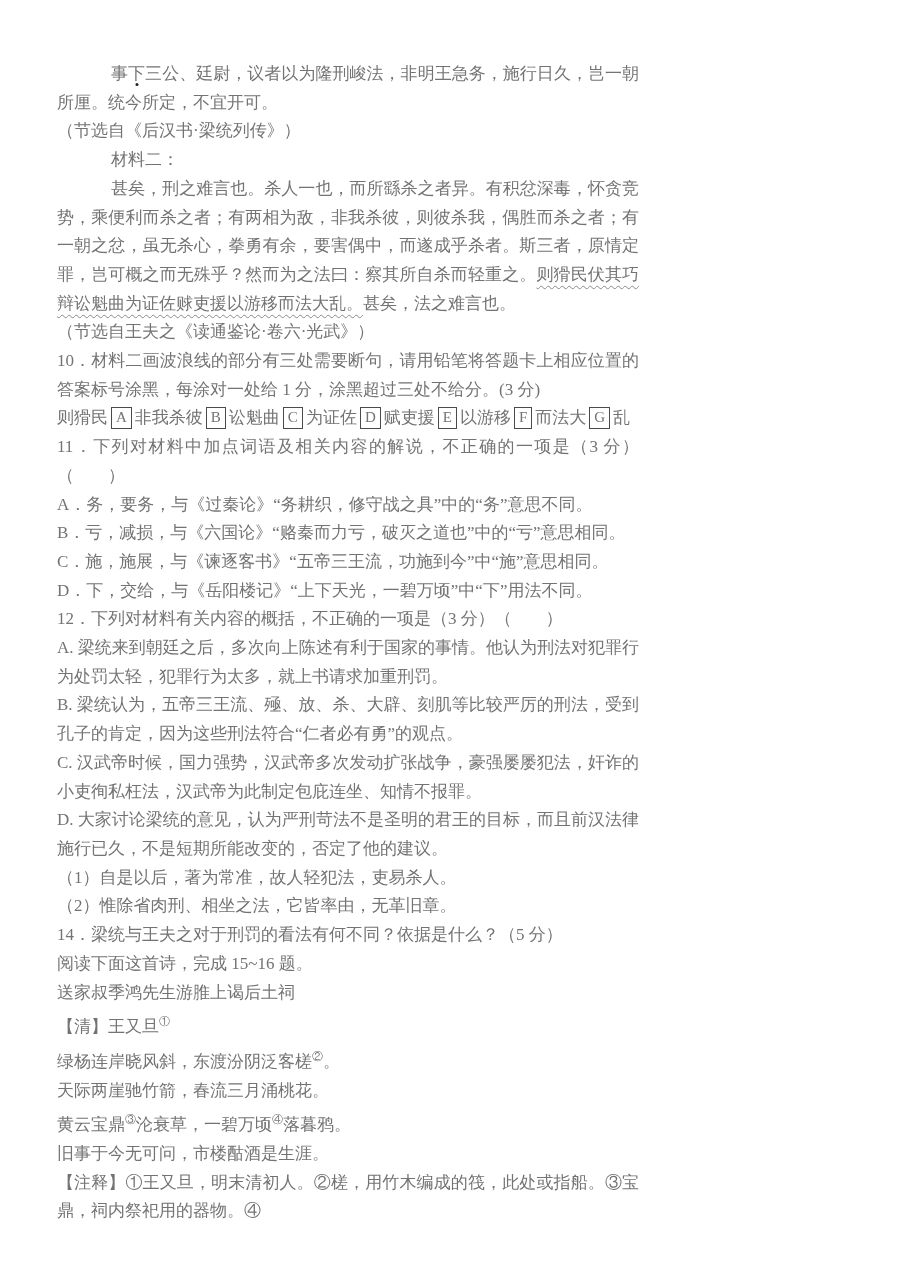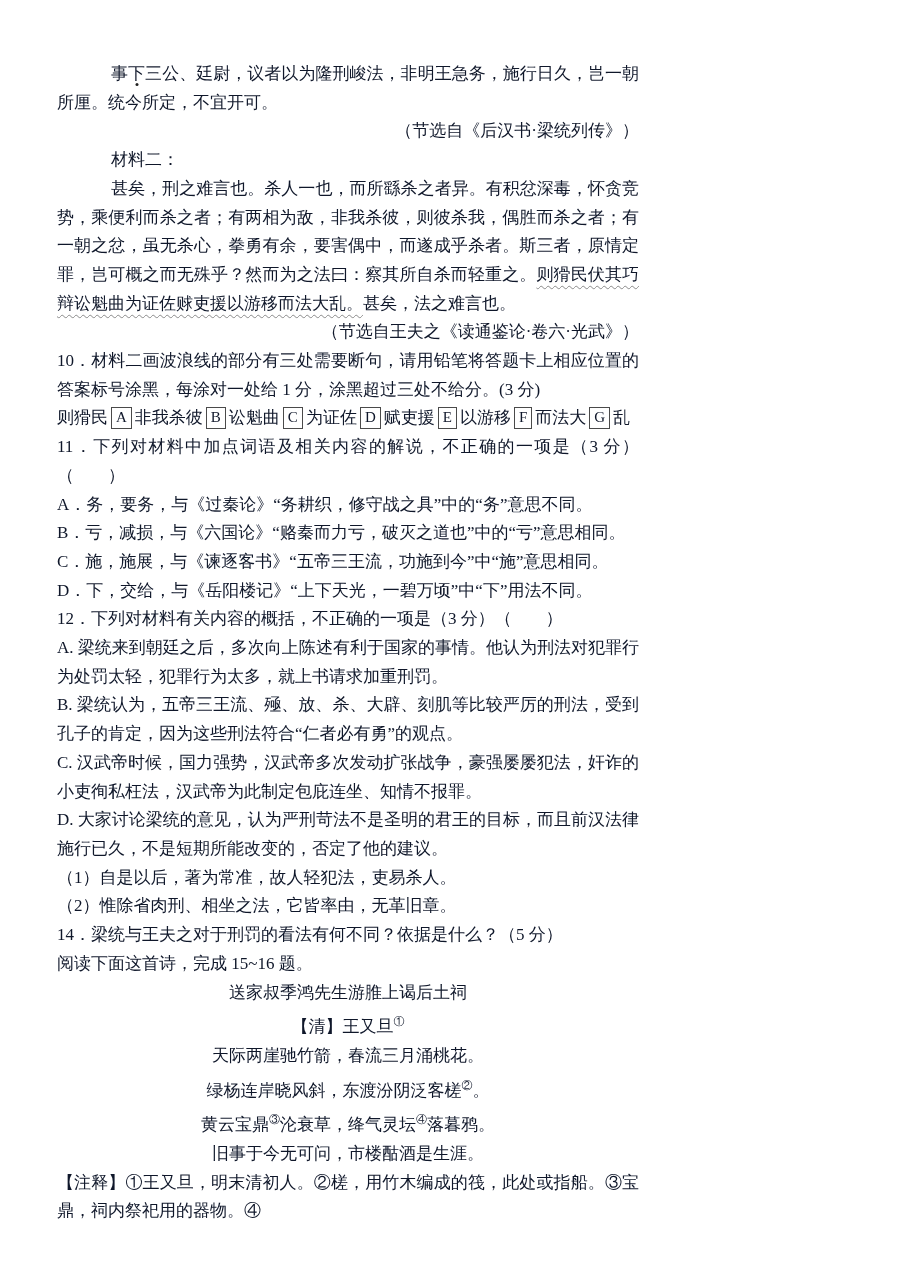--- a/index.html
+++ b/index.html
@@ -4,26 +4,26 @@
 <style>
   html,body { margin:0; padding:0; background:#ffffff; }
   body { width:900px; height:1273px; overflow:hidden; }
   .page {
     box-sizing:border-box;
     width:720px; height:1273px;
     padding:60px 81px 0 57px;
     font-family:"Liberation Serif","DejaVu Serif",serif;
     font-size:17px;
     line-height:28.7px;
-    color:#0f172a;
+    color:#737373;
   }
   p { margin:0; text-align:justify; text-justify:inter-ideograph; }
   .indent { text-indent:54px; }
-  .source { text-align:right; }
-  .center { text-align:center; }
+  .source { }
+  .center { }
   .wavy {
     text-decoration:underline;
     text-decoration-style:wavy;
     text-decoration-thickness:1px;
     text-decoration-color:#8a8a8a;
     text-underline-offset:5px;
   }
   .em-dot { position:relative; }
   .em-dot::after {
     content:"";
@@ -82,23 +82,23 @@
   <p>（2）惟除省肉刑、相坐之法，它皆率由，无革旧章。</p>
 
   <p>14．梁统与王夫之对于刑罚的看法有何不同？依据是什么？（5 分）</p>
 
   <p>阅读下面这首诗，完成 15~16 题。</p>
 
   <p class="center">送家叔季鸿先生游脽上谒后土祠</p>
 
   <p class="center"><span>【清】王又旦</span><span class="sup">①</span></p>
 
+  <p class="center"><span>绿杨连岸晓风斜，东渡汾阴泛客槎</span><span class="sup">②</span><span>。</span></p>
+
   <p class="center"><span>天际两崖驰竹箭，春流三月涌桃花。</span></p>
 
-  <p class="center"><span>绿杨连岸晓风斜，东渡汾阴泛客槎</span><span class="sup">②</span><span>。</span></p>
-
-  <p class="center"><span>黄云宝鼎</span><span class="sup">③</span><span>沦衰草，绛气灵坛</span><span class="sup">④</span><span>落暮鸦。</span></p>
+  <p class="center"><span>黄云宝鼎</span><span class="sup">③</span><span>沦衰草，一碧万顷</span><span class="sup">④</span><span>落暮鸦。</span></p>
 
   <p class="center"><span>旧事于今无可问，市楼酤酒是生涯。</span></p>
 
   <p>【注释】①王又旦，明末清初人。②槎，用竹木编成的筏，此处或指船。③宝鼎，祠内祭祀用的器物。④</p>
 
 </div>
 
 </body></html>

